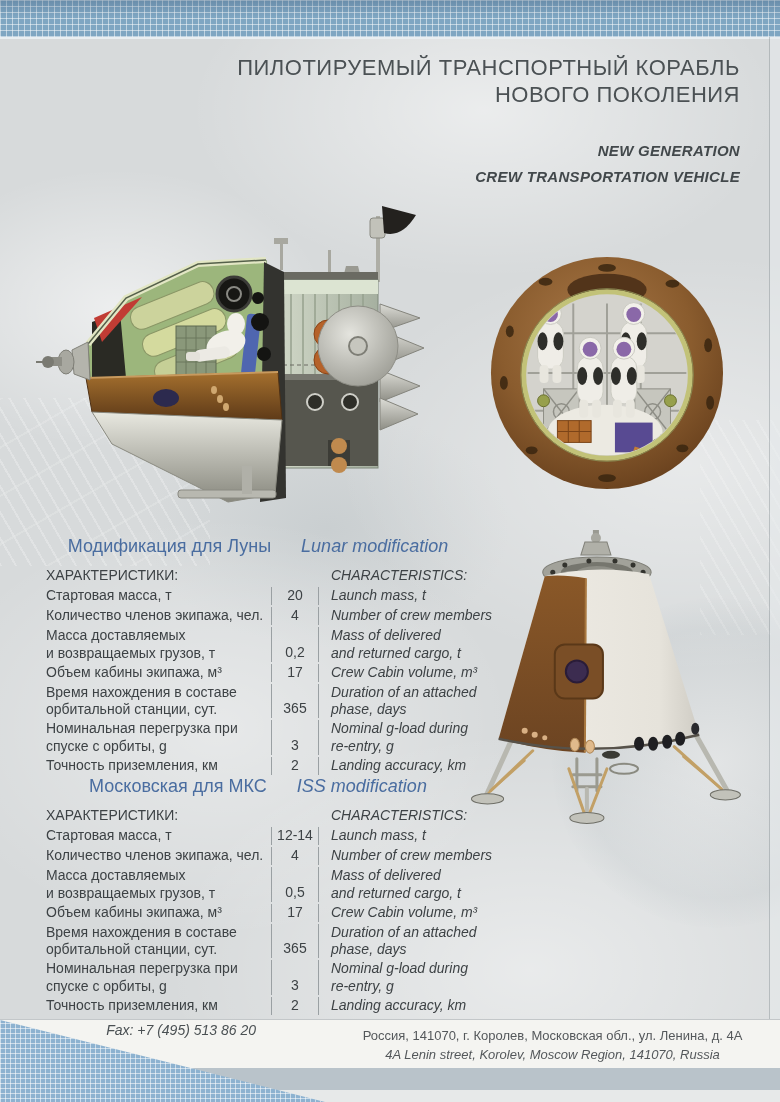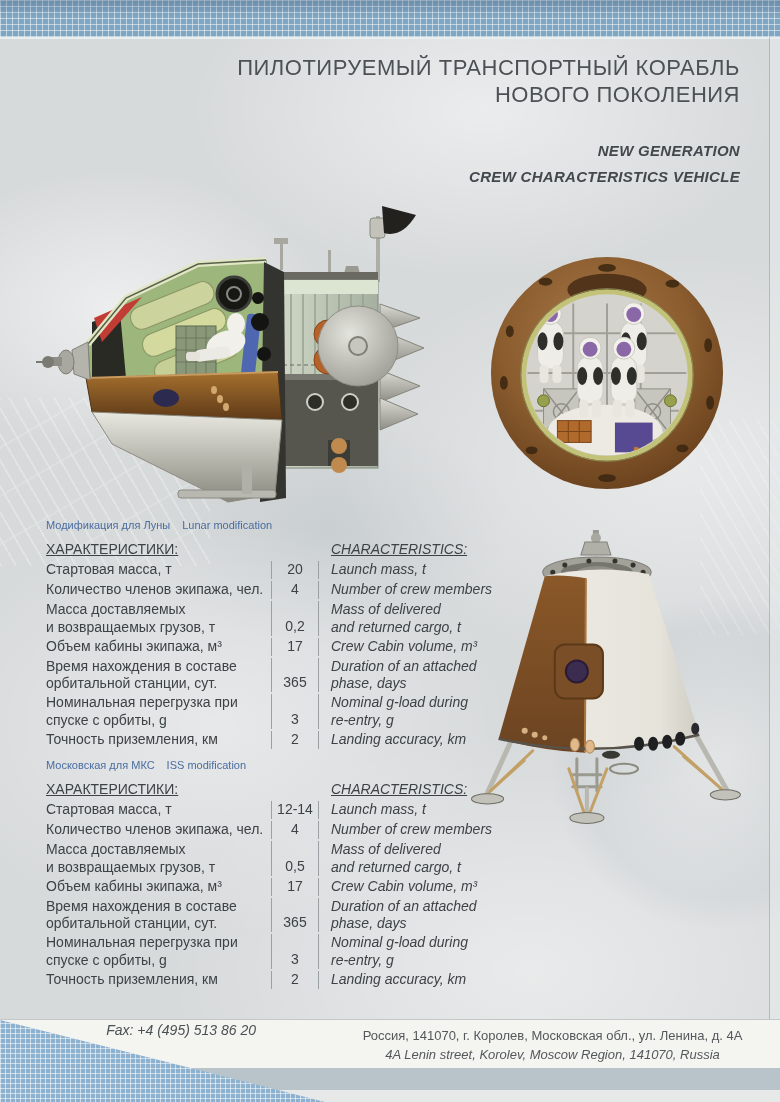--- a/index.html
+++ b/index.html
@@ -42,24 +42,24 @@
   .title-en{position:absolute; top:138px; right:40px; text-align:right;
     font-size:15px; line-height:26px; letter-spacing:.3px; color:#42484b; font-style:italic; font-weight:700;}
   
   .side-view{position:absolute; left:28px; top:202px; width:440px; height:310px;}
   .front-view{position:absolute; left:488px; top:254px; width:238px; height:238px;}
   .lander{position:absolute; left:468px; top:528px; width:302px; height:306px;}
   
   .section{position:absolute; left:46px; width:424px;}
   .section-lunar{top:519px;}
   .section-iss{top:759px;}
-  .section-title{display:flex; justify-content:flex-start; align-items:baseline; gap:12px;
-    font-size:11px; color:#4a6da0; margin-bottom:9px;}
-  .section-title .st-en{}
-  .spec-header{display:grid; grid-template-columns:273px 1fr; font-size:14px; line-height:18px; margin-bottom:2px;text-decoration:underline;}
+  .section-title{display:flex; justify-content:center; align-items:baseline; gap:30px;
+    font-size:18px; color:#4a6da0; margin-bottom:9px;}
+  .section-title .st-en{font-style:italic;margin-top:17px;}
+  .spec-header{display:grid; grid-template-columns:273px 1fr; font-size:14px; line-height:18px; margin-bottom:2px;}
   .spec-header .sh-en{font-style:italic; padding-left:12px;}
   .spec-row{display:grid; grid-template-columns:225px 48px 1fr; font-size:14px; line-height:17.2px; padding:1px 0;}
   .cell-ru{white-space:pre;}
   .cell-val{border-left:1px solid #9aa0a3; border-right:1px solid #9aa0a3;
     display:flex; align-items:flex-end; justify-content:center; padding-bottom:1px;}
   .cell-en{white-space:pre; font-style:italic; padding-left:12px;}
   
   .footer-band{position:absolute; left:0; right:0; top:1019px; height:49px;
     background:#f4f4f1; border-top:1px solid #c3c7c9;}
   .footer-strip-gray{position:absolute; left:0; right:0; top:1068px; height:22px; background:#b9c3ca;}
@@ -87,21 +87,21 @@
   <div class="watermark-circle"></div>
   <div class="scan-margin"></div>
   <div class="scan-edge"></div>
 
   <div class="title-ru">
     <div>ПИЛОТИРУЕМЫЙ ТРАНСПОРТНЫЙ КОРАБЛЬ</div>
     <div>НОВОГО ПОКОЛЕНИЯ</div>
   </div>
   <div class="title-en">
     <div>NEW GENERATION</div>
-    <div>CREW CHARACTERISTICS VEHICLE</div>
+    <div>CREW TRANSPORTATION VEHICLE</div>
   </div>
 
   <svg class="side-view" viewBox="0 0 440 310" aria-hidden="true">
     <defs>
       <linearGradient id="gShield" x1="0" y1="0" x2="0" y2="1">
         <stop offset="0" stop-color="#a5702e"></stop>
           <stop offset="1" stop-color="#5e3a18"></stop>
       </linearGradient>
       <linearGradient id="gSkirt" x1="0" y1="0" x2="0" y2="1">
         <stop offset="0" stop-color="#e8e8e0"></stop>
@@ -494,20 +494,20 @@
           <div class="cell-en">Landing accuracy, km</div>
         </div>
       </div>
   </div>
 
   <div class="footer-band"></div>
   <div class="footer-strip-gray"></div>
   <div class="footer-strip-pale"></div>
   <div class="footer-grid-wedge"></div>
   <div class="contact-block">
-    <div>Fax: +4 (495) 513 86 20</div>
+    <div>Fax: +7 (495) 513 86 20</div>
   </div>
   <div class="address-block">
     <div class="address-ru">Россия, 141070, г. Королев, Московская обл., ул. Ленина, д. 4А</div>
     <div class="address-en">4A Lenin street, Korolev, Moscow Region, 141070, Russia</div>
   </div>
 
 </div>
 
 </body></html>

